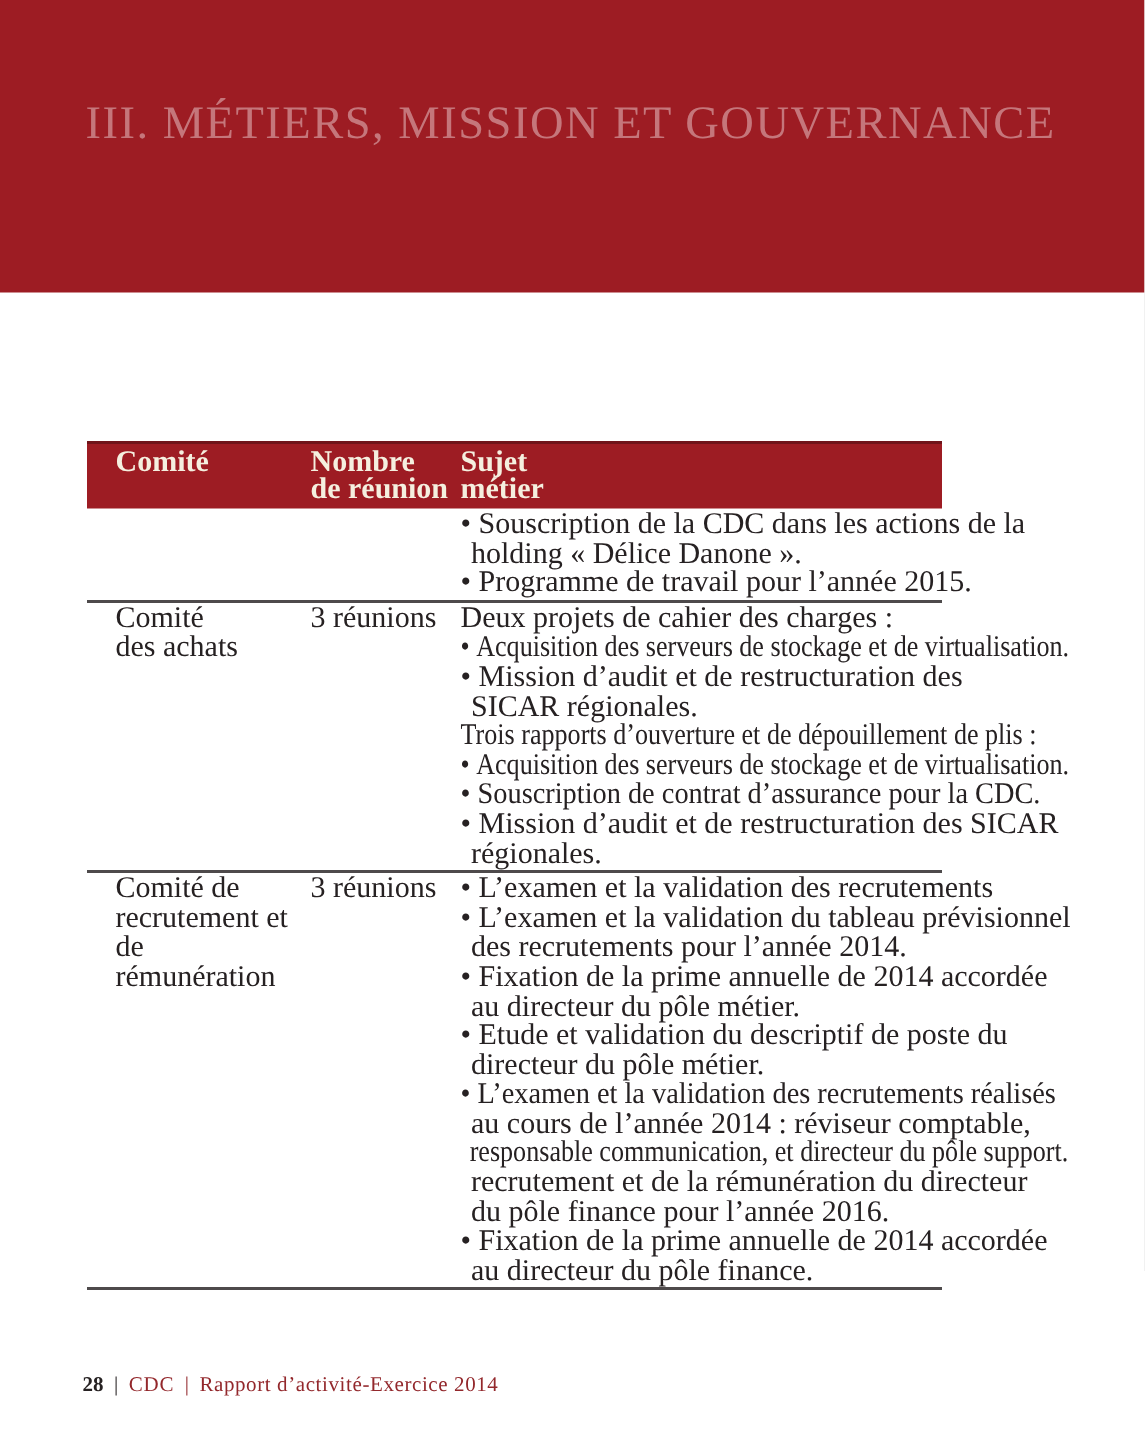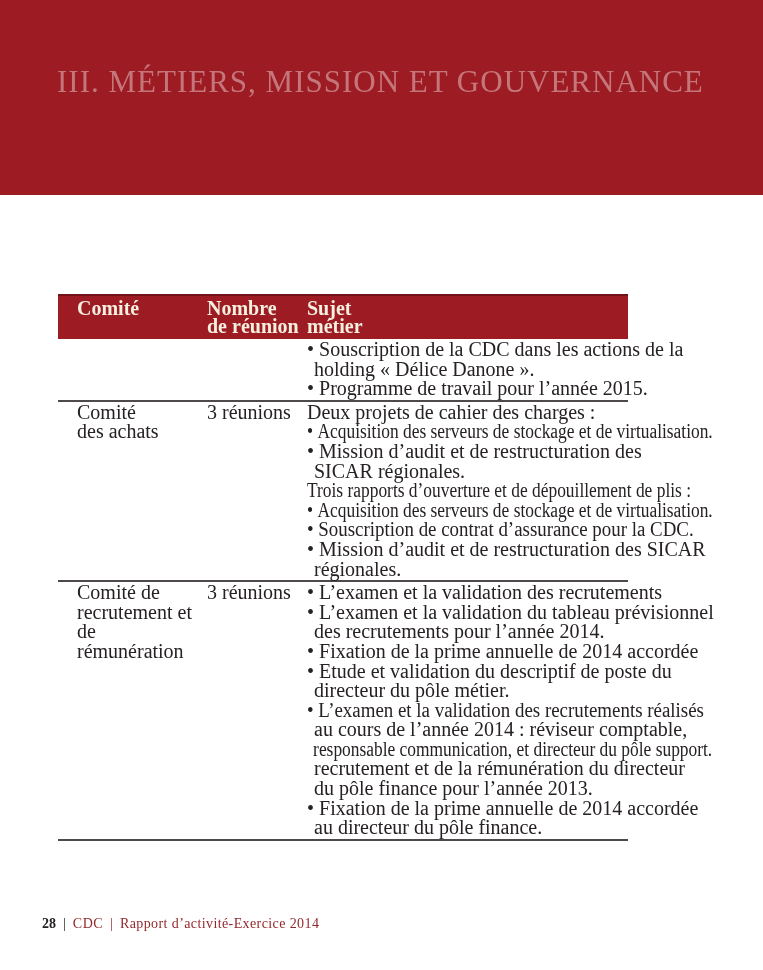--- a/index.html
+++ b/index.html
@@ -23,21 +23,21 @@
   .t-row{display:flex;border-bottom:2px solid var(--line,#4E4A4B);line-height:19.6px;padding:1px 0;}
   .col1{width:149px;padding-left:19px;box-sizing:border-box;flex:none;}
   .col2{width:100px;flex:none;}
   .col3{flex:1;min-width:0;}
   .sline{white-space:nowrap;}
   .sline.b::before{content:"\2022";margin-right:5px;}
   .sline.i{padding-left:7px;}
   .sline.cstrong{transform:scaleX(.87);transform-origin:0 50%;}
   .sline.cmild{transform:scaleX(.945);transform-origin:0 50%;}
   
-  .footer{position:absolute;left:42px;top:916px;font-size:14px;white-space:nowrap;}
+  .footer{position:absolute;left:55px;top:916px;font-size:14px;white-space:nowrap;}
   .footer .pg{font-weight:bold;color:var(--ink,#262122);}
   .footer .sep{margin:0 7px;color:var(--ink,#262122);}
   .footer .sep.red{color:var(--footer_red,#93282C);}
   .footer .org{color:var(--footer_red,#93282C);letter-spacing:.5px;}
   .footer .rep{color:var(--footer_red,#93282C);letter-spacing:.4px;}
 </style>
 </head>
 <body>
 
 <div class="page" style="--red: #9D1C23; --red_dark: #70141A; --title_pink: #C5767B; --header_text: #F5EFDF; --ink: #262122; --line: #4E4A4B; --footer_red: #93282C;">
@@ -97,27 +97,28 @@
             <div>de rémunération</div>
           </div>
           <div class="col2">
             <div>3 réunions</div>
           </div>
           <div class="col3">
             <div class="sline b">L’examen et la validation des recrutements</div>
             <div class="sline b">L’examen et la validation du tableau prévisionnel</div>
             <div class="sline i">des recrutements pour l’année 2014.</div>
             <div class="sline b">Fixation de la prime annuelle de 2014 accordée</div>
+            <div class="sline i">au directeur du pôle métier.</div>
             <div class="sline b">Etude et validation du descriptif de poste du</div>
             <div class="sline i">directeur du pôle métier.</div>
             <div class="sline b cmild">L’examen et la validation des recrutements réalisés</div>
             <div class="sline i">au cours de l’année 2014 : réviseur comptable,</div>
             <div class="sline i cstrong">responsable communication, et directeur du pôle support.</div>
             <div class="sline i">recrutement et de la rémunération du directeur</div>
-            <div class="sline i">du pôle finance pour l’année 2013.</div>
+            <div class="sline i">du pôle finance pour l’année 2016.</div>
             <div class="sline b">Fixation de la prime annuelle de 2014 accordée</div>
             <div class="sline i">au directeur du pôle finance.</div>
           </div>
         </div>
       </div>
   </div>
 
   <div class="footer">
     <span class="pg">28</span><span class="sep">|</span><span class="org">CDC</span><span class="sep red">|</span><span class="rep">Rapport d’activité-Exercice 2014</span>
   </div>

